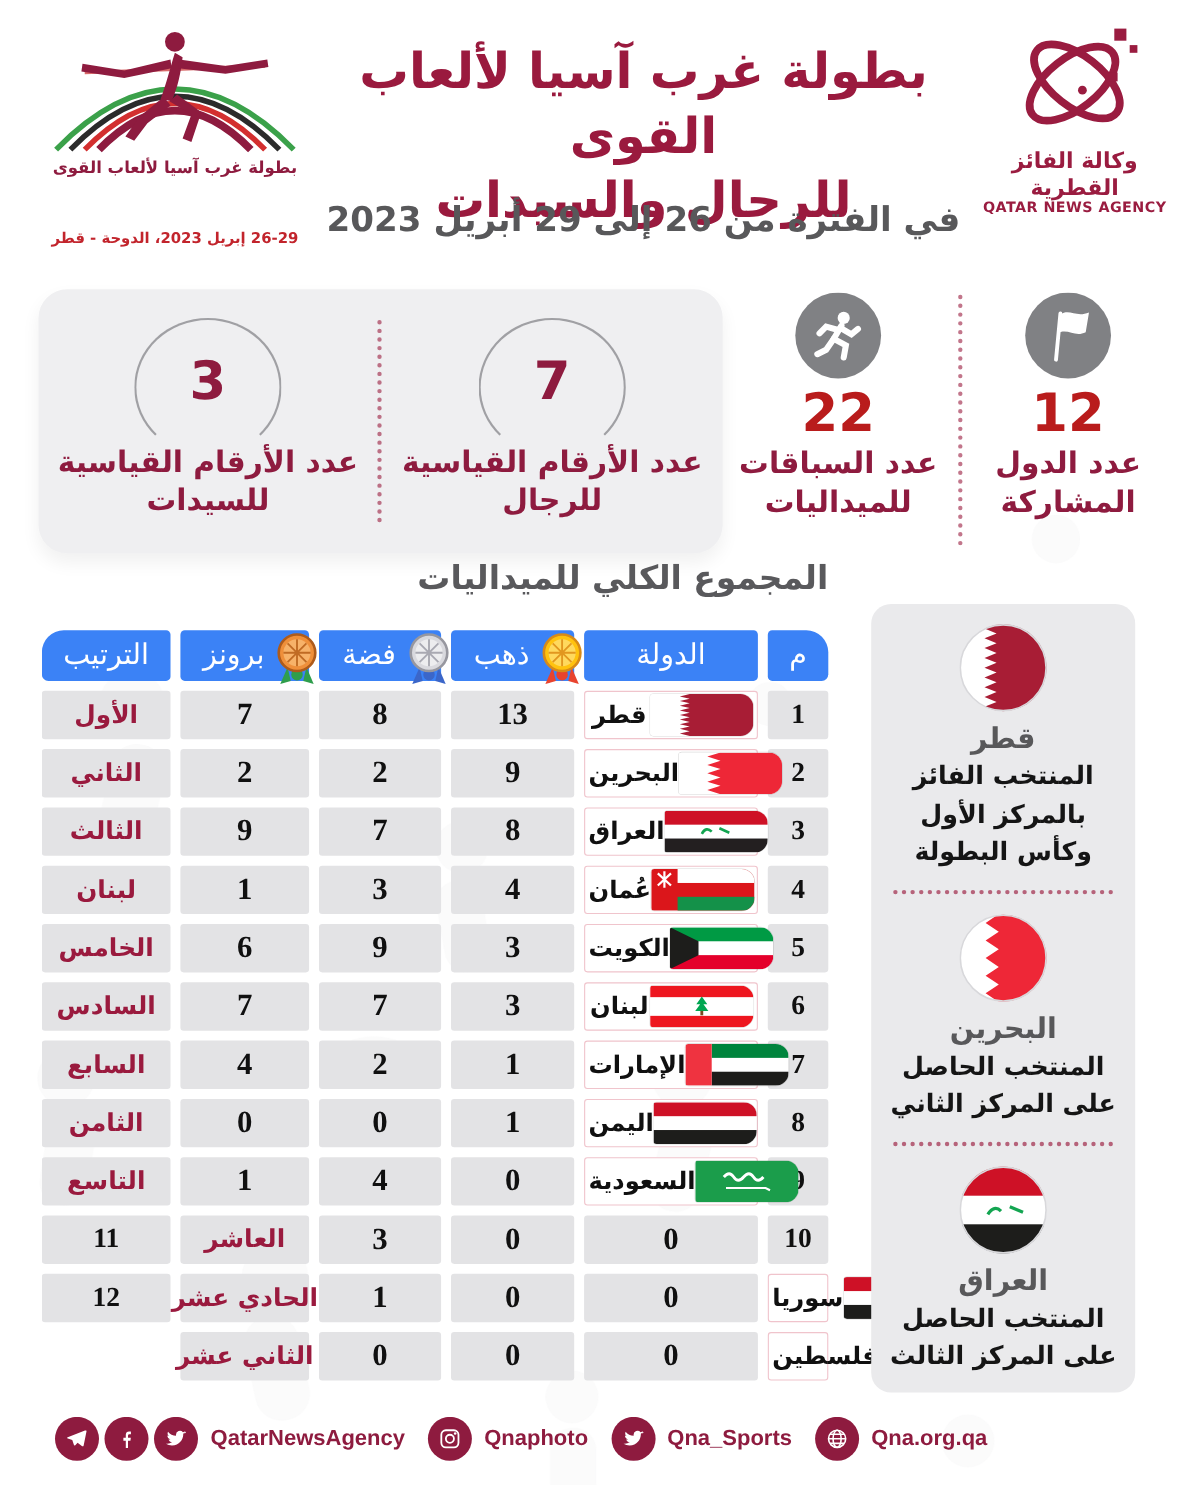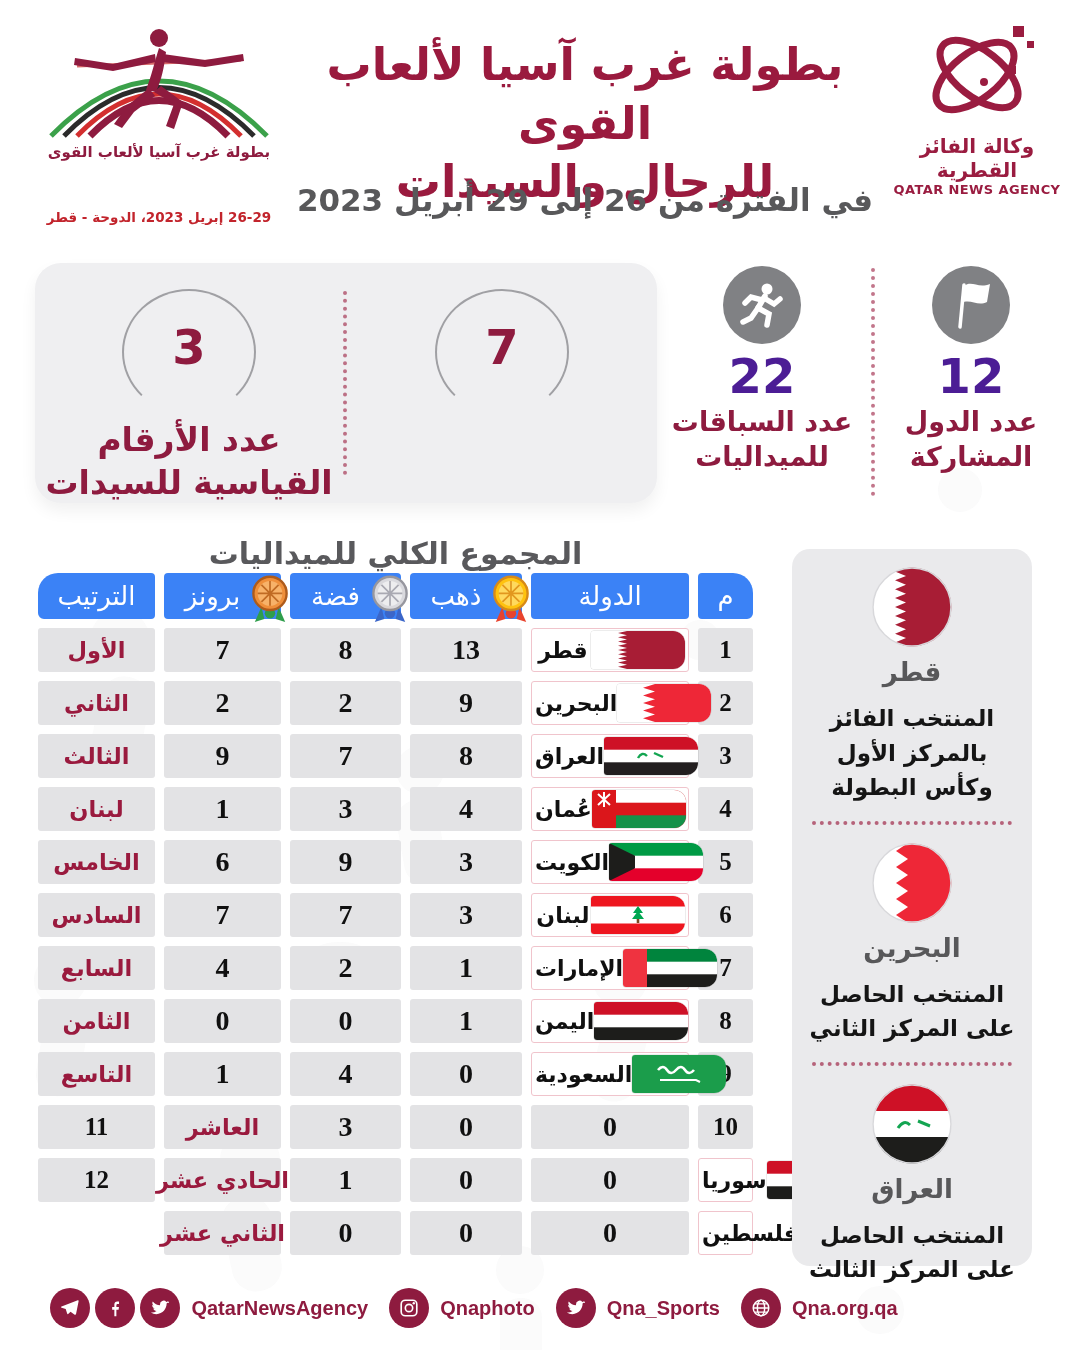--- a/index.html
+++ b/index.html
@@ -25,33 +25,33 @@
   
   .stats-box{position:absolute;left:35px;top:263px;width:622px;height:240px;background:#EFEFF1;
              border-radius:26px;box-shadow:0 8px 16px rgba(0,0,0,.06);}
   .sb-div{position:absolute;left:308px;top:28px;height:184px;width:0;border-left:4px dotted rgba(154,26,62,.6);}
   .sb-stat{position:absolute;top:0;height:100%;text-align:center;}
   .sb-stat.men{left:312px;width:310px;}
   .sb-stat.women{left:0;width:308px;}
   .arc{position:absolute;top:26px;left:50%;transform:translateX(-50%);width:134px;height:126px;
        border:2px solid rgba(95,95,100,.55);border-bottom-color:transparent;border-radius:50%;}
   .sb-num{position:absolute;top:56px;width:100%;font-size:48px;font-weight:700;color:#8E1B3F;}
-  .sb-lbl{position:absolute;top:156px;width:100%;font-size:33px;font-weight:700;color:#8E1B3F;
+  .sb-lbl{position:absolute;top:140px;width:100%;font-size:27px;font-weight:700;color:#8E1B3F;
           direction:rtl;line-height:1.3;}
   .w-div{position:absolute;left:871px;top:268px;height:228px;width:0;border-left:4px dotted rgba(154,26,62,.6);}
   .w-stat{position:absolute;top:266px;width:190px;text-align:center;}
   .stat-races{left:667px;}
   .stat-countries{left:876px;}
   .icon-circle{width:78px;height:78px;margin:0 auto;border-radius:50%;background:#808184;
                display:flex;align-items:center;justify-content:center;}
-  .w-num{font-size:48px;font-weight:700;color:#4c1d95;margin-top:4px;}
+  .w-num{font-size:48px;font-weight:700;color:#b91c1c;margin-top:4px;}
   .w-lbl{font-size:27px;font-weight:700;color:#8E1B3F;direction:rtl;line-height:1.3;}
 
   
-  .table-title{position:absolute;left:38px;top:536px;width:715px;text-align:center;font-size:30px;
+  .table-title{position:absolute;left:38px;top:508px;width:715px;text-align:right;font-size:30px;
                font-weight:700;color:#59595C;direction:rtl;}
   .medal-table{position:absolute;left:38px;top:573px;width:715px;display:grid;direction:rtl;
                grid-template-columns:55px 158px 112px 111px 117px 117px;
                grid-template-rows:46px repeat(12,44px);column-gap:9px;row-gap:9px;}
   .th{background:#3b82f6;color:#fff;font-weight:400;font-size:26px;display:flex;align-items:center;
       justify-content:center;border-radius:4px;position:relative;}
   .th.h-no{border-radius:4px 20px 6px 4px;}
   .th.h-pos{border-radius:20px 4px 4px 6px;}
   .th .medal{position:absolute;right:-8px;top:1px;width:38px;height:54px;}
   .th.with-medal{padding-left:4px;padding-right:24px;}
@@ -65,21 +65,21 @@
   .flag{width:94px;height:38px;flex:none;border-radius:3px 12px 12px 3px;overflow:hidden;
         box-shadow:0 0 0 .5px rgba(0,0,0,.15);}
   .flag svg{display:block;width:100%;height:100%;}
 
   
   .podium{position:absolute;left:792px;top:549px;width:240px;height:717px;background:#EAEAEC;
           border-radius:18px;}
   .pd-sec{width:100%;text-align:center;padding-top:18px;}
   .pd-flag{width:80px;height:80px;margin:0 auto;display:block;}
   .pd-name{margin-top:10px;font-size:26px;font-weight:700;color:#58585A;direction:rtl;}
-  .pd-desc{margin-top:14px;font-size:23px;font-weight:700;color:#151515;direction:rtl;line-height:1.5;
+  .pd-desc{margin-top:2px;font-size:23px;font-weight:700;color:#151515;direction:rtl;line-height:1.5;
            padding:0 10px;}
   .pd-div{width:200px;height:0;border-top:4px dotted rgba(154,26,62,.65);margin:16px auto 0;}
 
   
   .footer{position:absolute;left:0;top:1288px;width:964px;display:flex;align-items:center;
           justify-content:center;gap:5px;}
   .sicon{width:40px;height:40px;border-radius:50%;background:#8E1B3F;display:flex;align-items:center;
          justify-content:center;flex:none;}
   .slabel{font-family:"Liberation Sans","DejaVu Sans",sans-serif;font-size:20px;font-weight:700;
           color:#8E1B3F;margin:0 16px 0 6px;}
@@ -153,20 +153,21 @@
     </svg>
     <div class="qna-ar">وكالة الفائز القطرية</div>
     <div class="qna-en">QATAR NEWS AGENCY</div>
   </div>
 
   <div class="stats-box">
     <div class="sb-div"></div>
     <div class="sb-stat men">
       <div class="arc"></div>
       <div class="sb-num">7</div>
+      <div class="sb-lbl">عدد الأرقام القياسية للرجال</div>
     </div>
     <div class="sb-stat women">
       <div class="arc"></div>
       <div class="sb-num">3</div>
       <div class="sb-lbl">عدد الأرقام القياسية للسيدات</div>
     </div>
   </div>
 
   <div class="w-div"></div>
 

